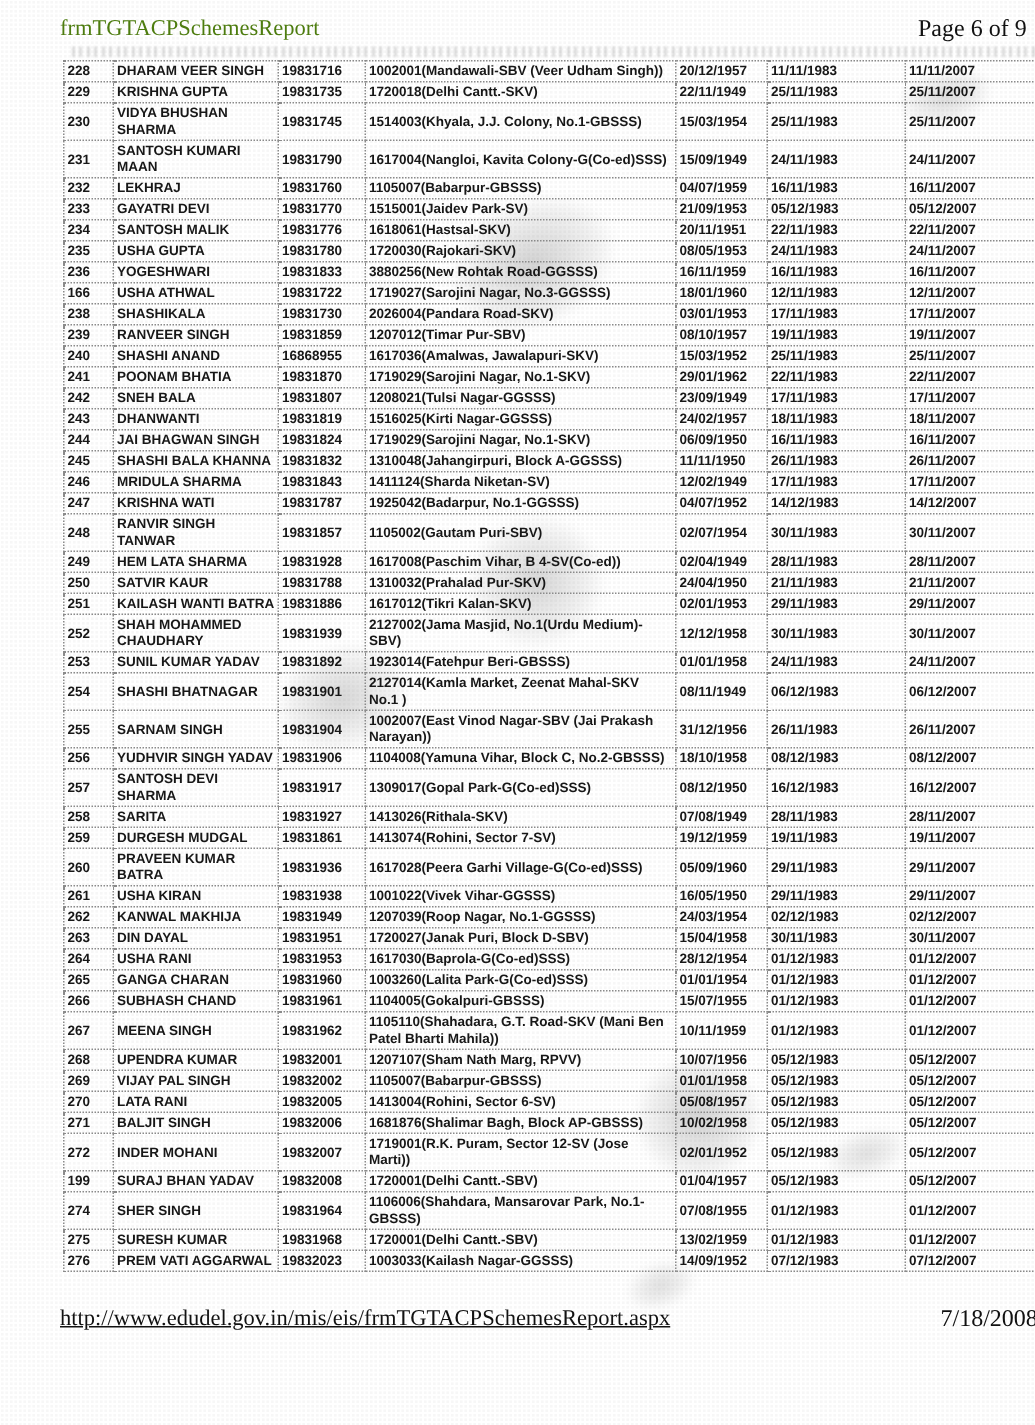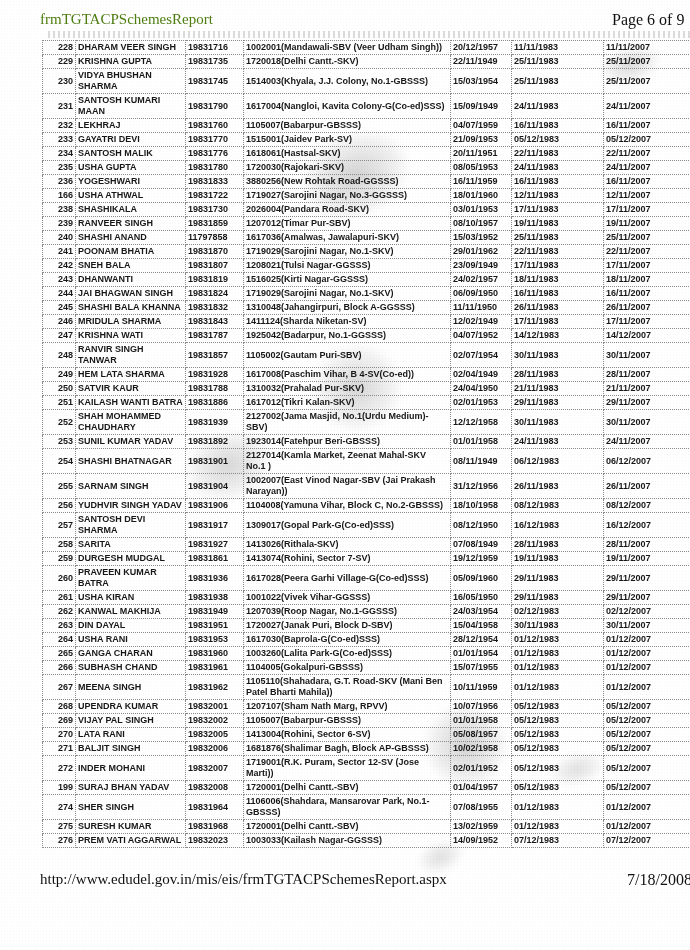--- a/index.html
+++ b/index.html
@@ -38,39 +38,39 @@
     border: 1px dotted #8a8a8a;
     font-size: 9px;
     font-weight: 700;
     line-height: 11px;
     padding: 1px 2px;
     vertical-align: middle;
     color: #171717;
     overflow: hidden;
     word-wrap: break-word;
   }
-  td.c-sno { text-align: right; padding-left: 4px; }
+  td.c-sno { text-align: left; padding-left: 4px; }
   .smudge {
     position: absolute;
     border-radius: 50%;
     background: radial-gradient(closest-side, rgba(95,95,95,0.5), rgba(120,120,120,0.2) 55%, transparent 75%);
     filter: blur(3px);
     pointer-events: none;
   }
   .sm1 { left: 278px; top: 118px; width: 155px; height: 115px; transform: rotate(-25deg); opacity: .55; }
   .sm2 { left: 295px; top: 328px; width: 125px; height: 120px; transform: rotate(-25deg); opacity: .5; }
   .sm3 { left: 168px; top: 418px; width: 120px; height: 95px; transform: rotate(-20deg); opacity: .5; }
   .sm4 { left: 408px; top: 688px; width: 115px; height: 115px; transform: rotate(-25deg); opacity: .55; }
   .sm5 { left: 588px; top: 40px; width: 85px; height: 50px; transform: rotate(-15deg); opacity: .45; }
   .sm6 { left: 540px; top: 748px; width: 75px; height: 42px; transform: rotate(-15deg); opacity: .4; }
   .sm7 { left: 408px; top: 836px; width: 65px; height: 42px; transform: rotate(-20deg); opacity: .4; }
   .footer-url {
     position: absolute; left: 40px; top: 871px;
     font-family: "Liberation Serif", serif;
-    font-size: 15px; color: #111; white-space: nowrap;
+    font-size: 15px; color: #111; white-space: nowrap; text-decoration: underline;
   }
   .footer-date {
     position: absolute; left: 627px; top: 871px;
     font-family: "Liberation Serif", serif;
     font-size: 16px; color: #111; white-space: nowrap;
   }
 </style>
 </head>
 <body>
 
@@ -202,21 +202,21 @@
       <td class="c-name">RANVEER SINGH</td>
       <td class="c-id">19831859</td>
       <td class="c-school">1207012(Timar Pur-SBV)</td>
       <td class="c-dob">08/10/1957</td>
       <td class="c-d83">19/11/1983</td>
       <td class="c-d07">19/11/2007</td>
     </tr>
       <tr>
       <td class="c-sno">240</td>
       <td class="c-name">SHASHI ANAND</td>
-      <td class="c-id">11797858</td>
+      <td class="c-id">16868955</td>
       <td class="c-school">1617036(Amalwas, Jawalapuri-SKV)</td>
       <td class="c-dob">15/03/1952</td>
       <td class="c-d83">25/11/1983</td>
       <td class="c-d07">25/11/2007</td>
     </tr>
       <tr>
       <td class="c-sno">241</td>
       <td class="c-name">POONAM BHATIA</td>
       <td class="c-id">19831870</td>
       <td class="c-school">1719029(Sarojini Nagar, No.1-SKV)</td>

